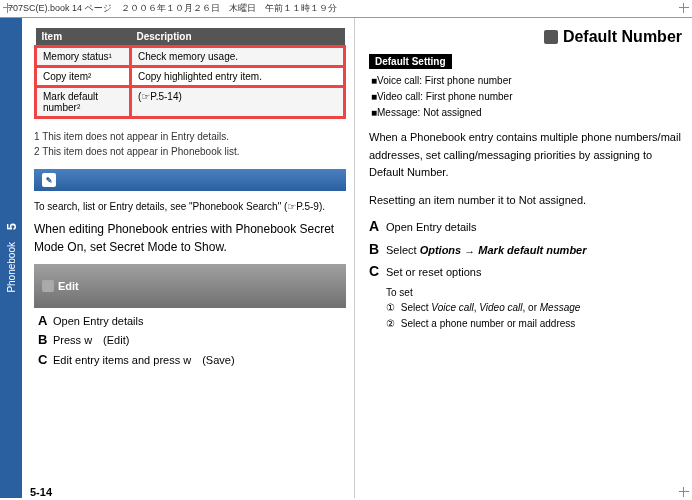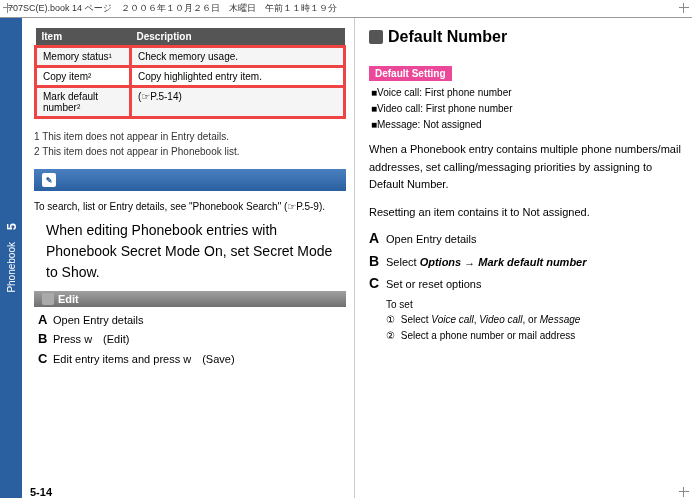--- a/index.html
+++ b/index.html
@@ -96,21 +96,21 @@
       align-items: center;
       justify-content: center;
       font-size: 8px;
       color: #2a5fa0;
     }
 
     
     .sub-section-header {
       background: linear-gradient(to bottom, #a0a0a0, #707070);
       color: #fff;
-      padding: 2px 8px;
+      padding: 16px 8px;
       font-size: 11px;
       font-weight: bold;
       margin-bottom: 6px;
       display: flex;
       align-items: center;
       gap: 4px;
     }
     .sub-icon {
       width: 12px;
       height: 12px;
@@ -153,35 +153,36 @@
     
     .right-panel {
       flex: 1;
       padding: 10px 10px 10px 14px;
       position: relative;
     }
 
     .right-title {
       font-size: 16px;
       font-weight: bold;
-      margin-bottom: 20px;
+      margin-bottom: 8px;
       display: flex;
       align-items: center;
       gap: 5px;
+      justify-content: flex-end;
     }
     .right-title-icon {
       width: 14px;
       height: 14px;
       background: #555;
       border-radius: 2px;
       display: inline-block;
     }
 
     .default-setting-box {
-      background: #ec4899;
+      background: #000000;
       color: #fff;
       padding: 2px 6px;
       font-size: 10px;
       font-weight: bold;
       display: inline-block;
       margin-bottom: 4px;
     }
 
     .default-setting-text {
       font-size: 10px;
@@ -304,21 +305,21 @@
       <div>1 This item does not appear in Entry details.</div>
       <div>2 This item does not appear in Phonebook list.</div>
     </div>
 
     <div class="section-header">
       <span class="icon-box">✎</span>
     </div>
 
     <p style="font-size:10px;margin-bottom:6px;line-height:1.5;">To search, list or Entry details, see "Phonebook Search" (☞P.5-9).</p>
 
-    <p style="font-size:14px;margin-bottom:8px;line-height:1.5;margin-left:12px;">When editing Phonebook entries with Phonebook Secret Mode On, set Secret Mode to Show.</p>
+    <p style="font-size:12px;margin-bottom:8px;line-height:1.5;">When editing Phonebook entries with Phonebook Secret Mode On, set Secret Mode to Show.</p>
 
     <div class="sub-section-header">
       <span class="sub-icon" style="background:#aaa;"></span>
       <span>Edit</span>
     </div>
 
     <ol class="step-list">
       <li>
         <span class="step-num">A</span>
         <span class="step-text">Open Entry details</span>
@@ -348,21 +349,21 @@
       <div class="default-setting-text">
         <div>■Voice call: First phone number</div>
         <div>■Video call: First phone number</div>
         <div>
           <span>■Message: Not assigned</span>
         </div>
       </div>
     </div>
 
     <p class="description-text">When a Phonebook entry contains multiple phone numbers/mail addresses, set calling/messaging priorities by assigning to Default Number.</p>
-    <p class="description-text">Resetting an item contains it to Not assigned.</p>
+    <p class="description-text">Resetting an item number it to Not assigned.</p>
 
     <ol class="right-steps">
       <li>
         <span class="right-step-num">A</span>
         <span class="right-step-text">Open Entry details</span>
       </li>
       <li>
         <span class="right-step-num">B</span>
         <span class="right-step-text">
           Select <strong>Options</strong> → <strong>Mark default number</strong>

